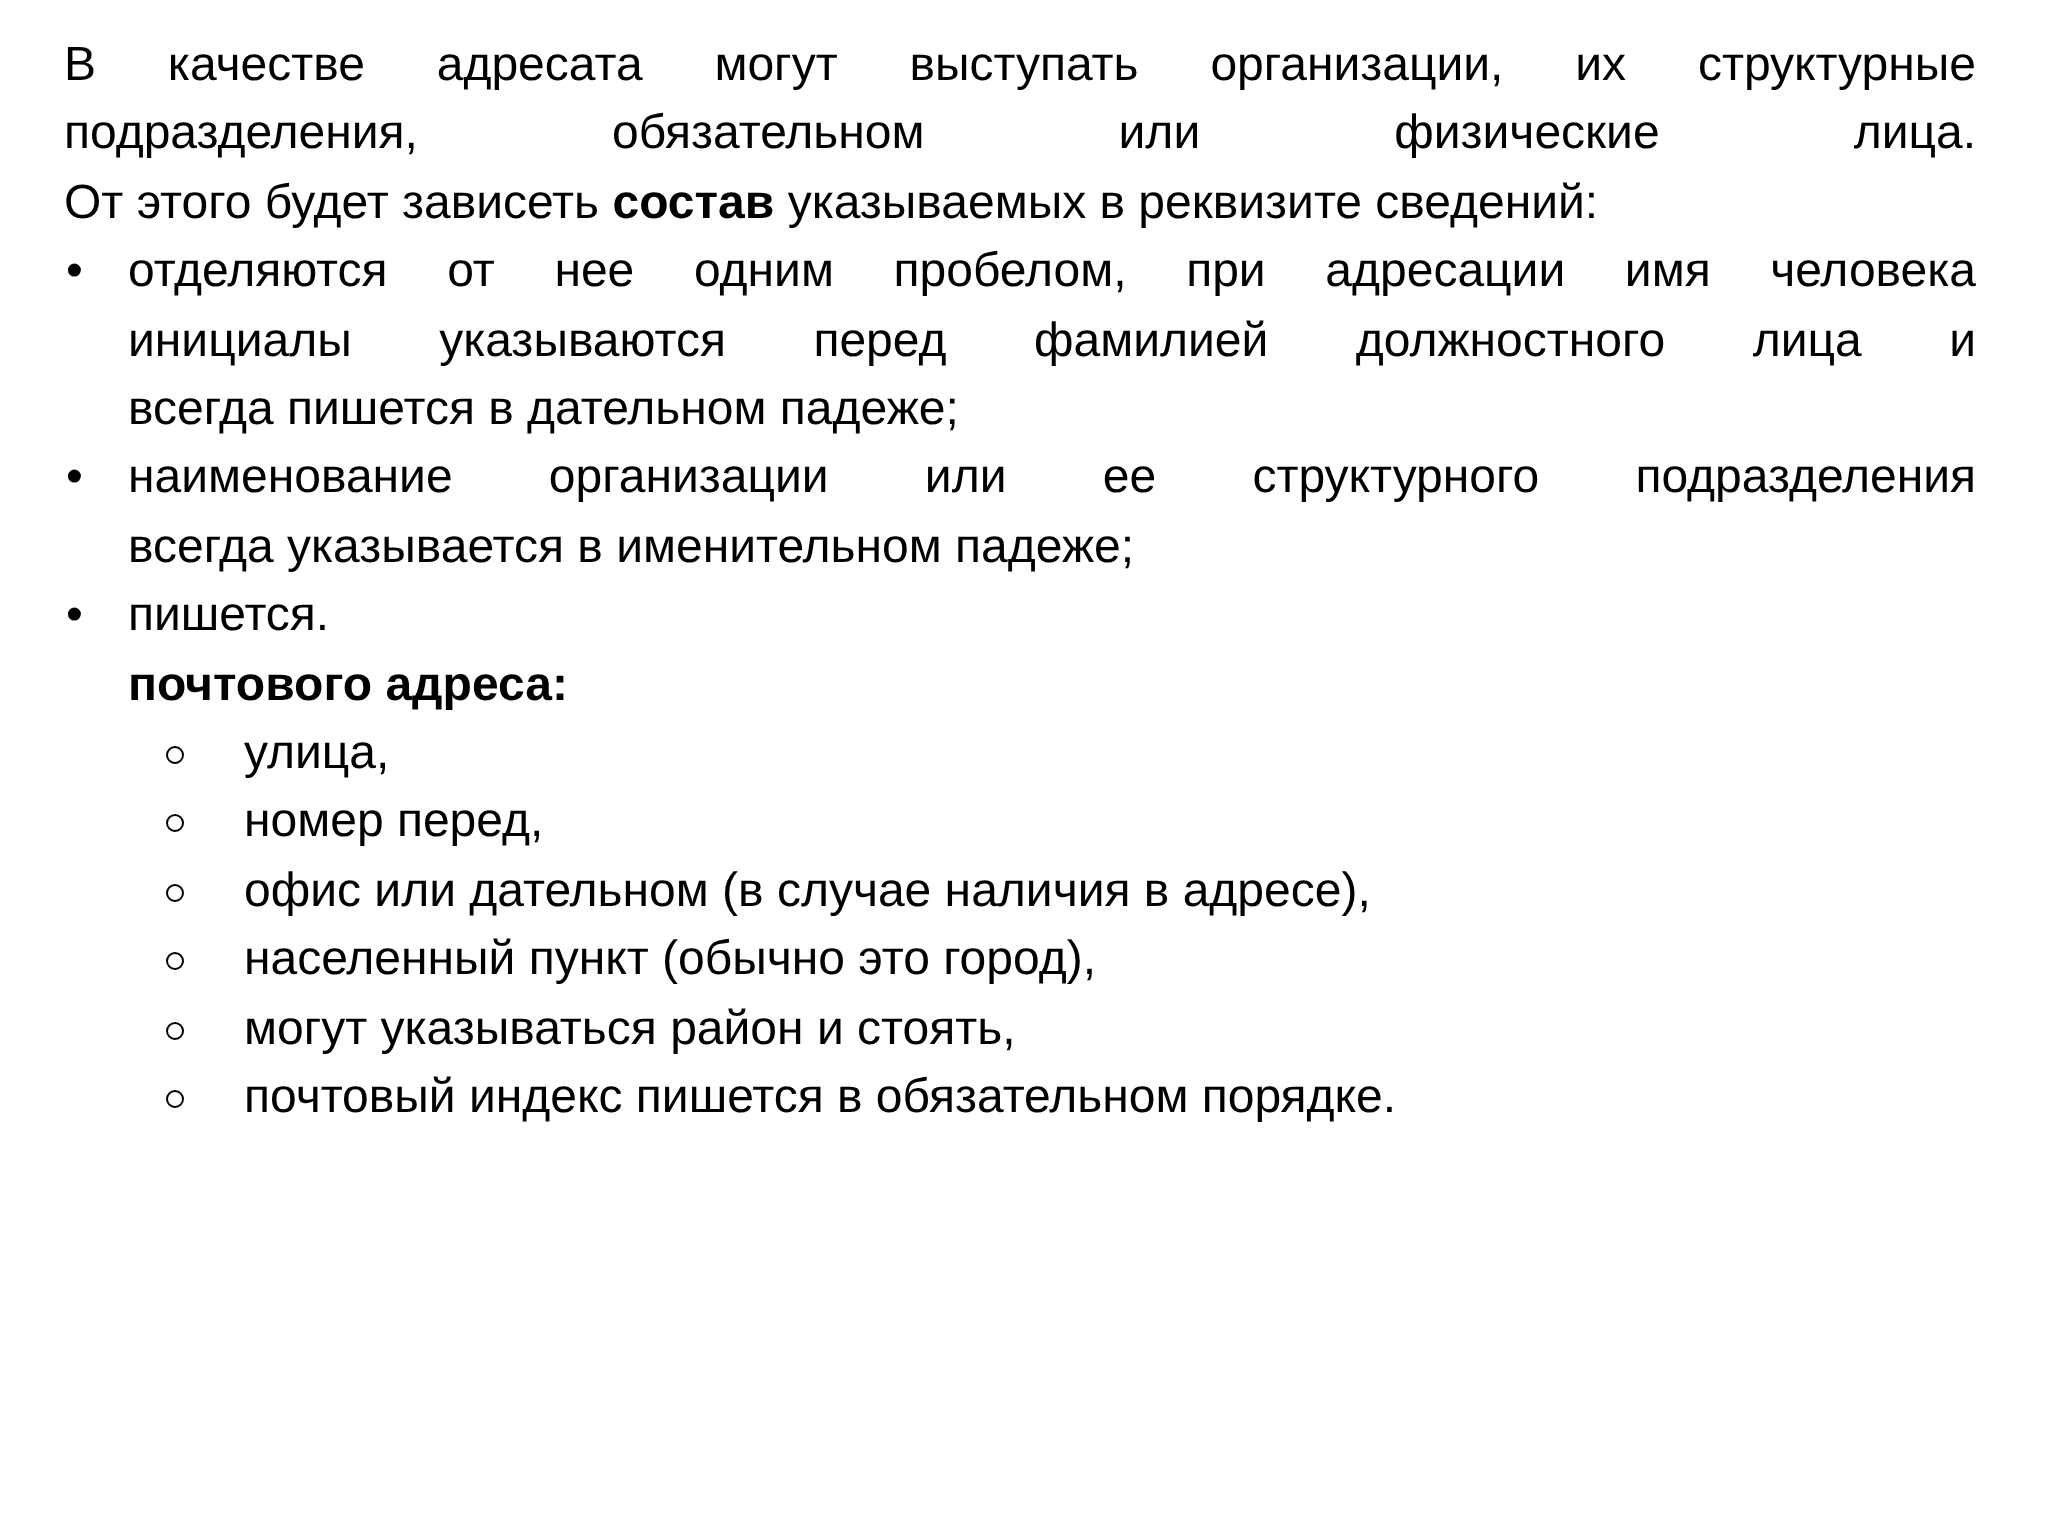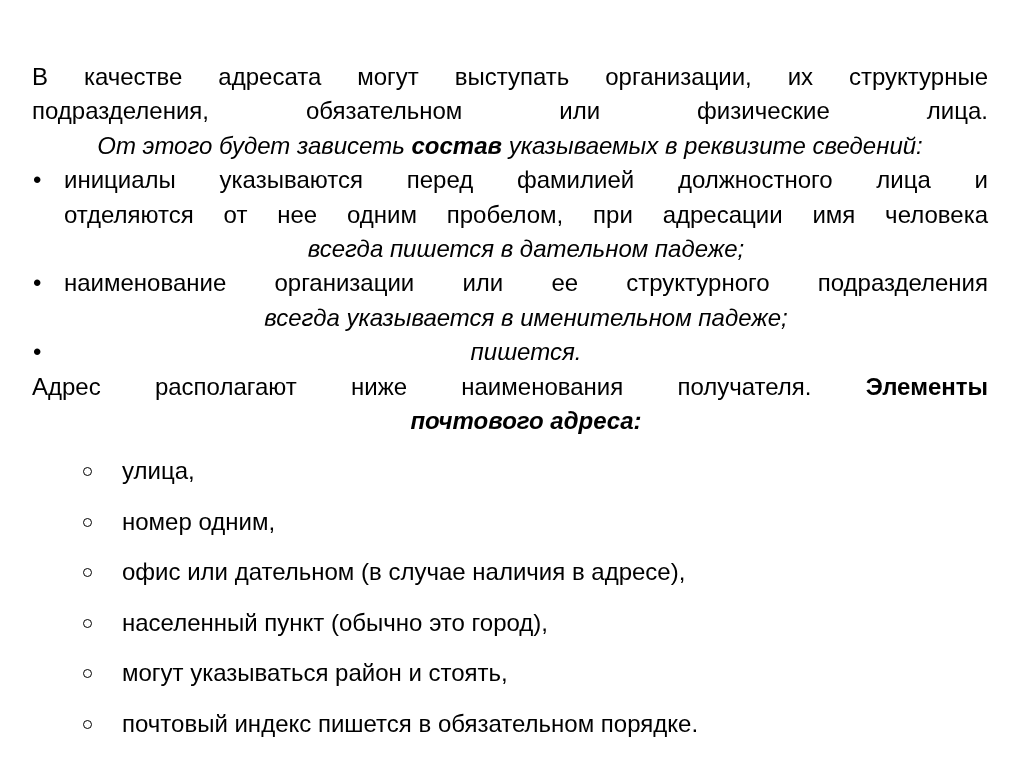--- a/index.html
+++ b/index.html
@@ -11,37 +11,37 @@
   }
   body {
     font-family: "Liberation Sans", sans-serif;
     font-size: 24px;
     line-height: 34.4px;
     color: #000000;
   }
   .slide {
     width: 1024px;
     height: 767px;
-    padding: 60px 36px 0 32px;
+    padding: 16px 36px 0 32px;
     background: #ffffff;
   }
   
   .jline { text-align: justify; text-align-last: justify; text-justify: inter-word; }
   
-  .lline { text-align: center; font-style: italic; }
+  .lline { text-align: left; }
   .indent1 { padding-left: 32px; }
   b { font-weight: bold; }
 
   
   .bullet-item { display: flex; align-items: flex-start; }
   .bullet-marker { flex: 0 0 32px; padding-left: 1px; }
   .bullet-body { flex: 1 1 auto; min-width: 0; }
 
   
-  .sub-item { display: flex; align-items: flex-start; padding-left: 50px; margin-top: 16px; }
+  .sub-item { display: flex; align-items: flex-start; padding-left: 50px; }
   .sub-marker { flex: 0 0 40px; position: relative; height: 34.4px; }
   .ring {
     position: absolute;
     left: 1px;
     top: 13px;
     width: 9px;
     height: 9px;
     border: 1.6px solid #000000;
     border-radius: 50%;
     background: transparent;
@@ -59,63 +59,59 @@
     <div class="lline">
       <span>От этого будет зависеть</span>
       <b>состав</b>
       <span>указываемых в реквизите сведений:</span>
     </div>
   </div>
 
   <div class="bullet-item">
     <span class="bullet-marker">•</span>
     <div class="bullet-body">
+      <div class="jline">отделяются от нее одним пробелом, при адресации имя человека</div>
       <div class="jline">инициалы указываются перед фамилией должностного лица и</div>
-      <div class="jline">отделяются от нее одним пробелом, при адресации имя человека</div>
       <div class="lline">всегда пишется в дательном падеже;</div>
     </div>
   </div>
 
   <div class="bullet-item">
     <span class="bullet-marker">•</span>
     <div class="bullet-body">
       <div class="jline">наименование организации или ее структурного подразделения</div>
       <div class="lline">всегда указывается в именительном падеже;</div>
     </div>
   </div>
 
   <div class="bullet-item">
     <span class="bullet-marker">•</span>
     <div class="bullet-body">
       <div class="lline">пишется.</div>
     </div>
   </div>
 
   <div>
-    <div class="jline">
-      <span>Адрес располагают ниже наименования получателя.</span>
-      <b>Элементы</b>
-    </div>
     <div class="lline indent1">
       <b>почтового адреса:</b>
     </div>
   </div>
 
   <div>
     <div class="sub-item">
       <span class="sub-marker">
           <span class="ring"></span>
         </span>
       <span class="sub-text">улица,</span>
     </div>
     <div class="sub-item">
       <span class="sub-marker">
           <span class="ring"></span>
         </span>
-      <span class="sub-text">номер одним,</span>
+      <span class="sub-text">номер перед,</span>
     </div>
     <div class="sub-item">
       <span class="sub-marker">
           <span class="ring"></span>
         </span>
       <span class="sub-text">офис или дательном (в случае наличия в адресе),</span>
     </div>
     <div class="sub-item">
       <span class="sub-marker">
           <span class="ring"></span>

